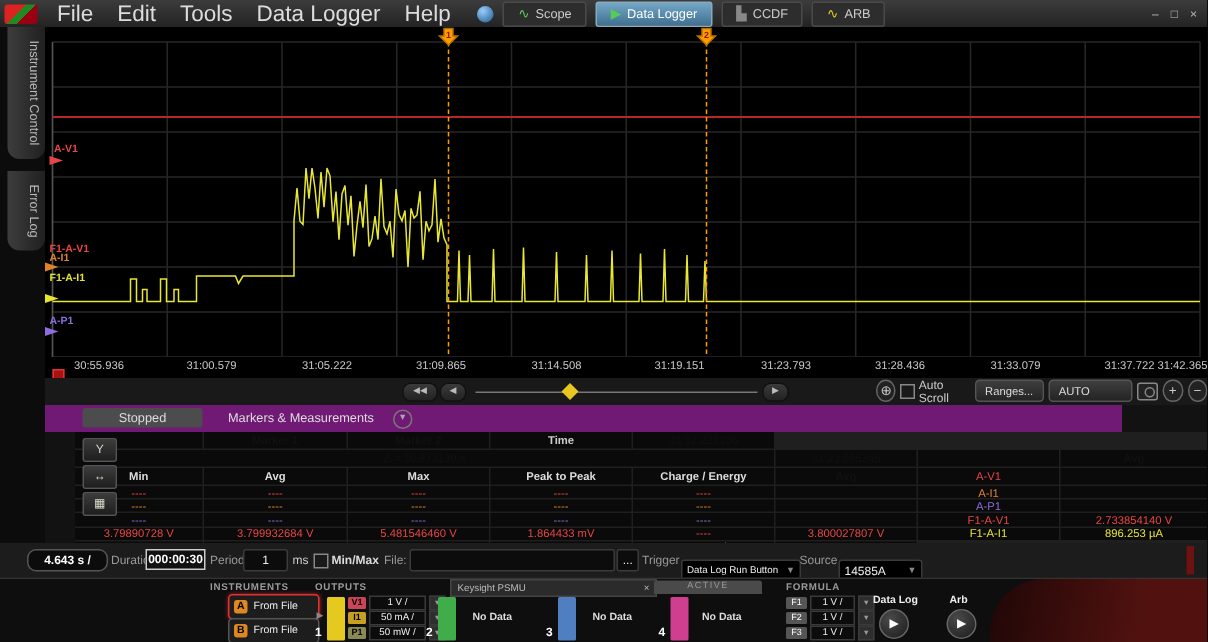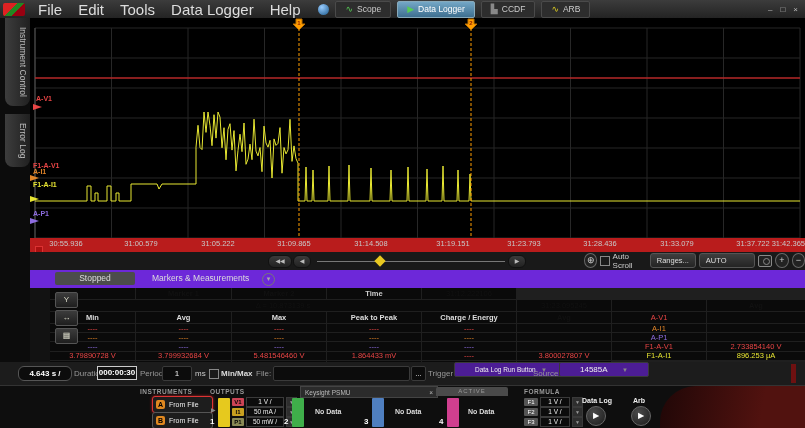--- a/index.html
+++ b/index.html
@@ -20,39 +20,39 @@
     background:radial-gradient(circle at 35% 30%,#9cf,#1c5a8c);}
   .win-btns{margin-left:auto;display:flex;gap:8px;padding-right:7px;color:#bbb;font-size:8px;}
   
   .sidebar{position:absolute;top:18px;left:0;width:30px;height:344px;background:#0c0c0c;z-index:20;}
   .side-tab{writing-mode:vertical-rl;display:block;width:21px;margin:0 4px 8px 5px;padding:9px 2px;
     text-align:center;background:linear-gradient(90deg,#3d3d3d,#202020);color:#bbb;font-size:8.5px;
     border-radius:0 0 8px 8px;}
   
   .chart{position:absolute;left:30px;top:18px;width:775px;height:220px;background:#000;}
   .chart svg{position:absolute;left:0;top:0;}
-  .xticks{position:absolute;left:30px;top:238px;width:775px;height:14px;background:#b91c1c;overflow:hidden;}
+  .xticks{position:absolute;left:30px;top:238px;width:775px;height:14px;background:#000000;overflow:hidden;}
   .xtick{position:absolute;top:1px;width:60px;text-align:center;font-size:7.5px;color:#c8c8c8;}
   .tick-flag{position:absolute;width:6px;height:5px;background:#a11;border:1px solid #d33;top:8px;}
   
   .scrollrow{position:absolute;left:0px;top:252px;width:805px;height:18px;background:#191919;}
   .sbtn{position:absolute;top:3px;height:11px;border-radius:6px;background:linear-gradient(#3a3a3a,#222);
     border:1px solid #111;color:#bbb;font-size:6px;text-align:center;line-height:11px;}
   .track{position:absolute;top:9px;height:1px;background:#777;}
   .thumb{position:absolute;top:5px;width:8px;height:8px;background:#e8c820;transform:rotate(45deg);}
   .ctrl{position:absolute;top:2px;height:13px;display:flex;align-items:center;gap:3px;color:#ccc;font-size:8px;}
   .pill{background:linear-gradient(#3e3e3e,#242424);border:1px solid #555;border-radius:3px;
     padding:0 6px;height:13px;line-height:13px;color:#ddd;font-size:7.5px;}
   .roundic{width:13px;height:13px;border-radius:50%;border:1px solid #666;background:#222;
     color:#ccc;text-align:center;line-height:12px;font-size:9px;}
   .cam{width:14px;height:10px;border:1px solid #888;border-radius:2px;position:relative;background:#222;}
   .cam:after{content:"";position:absolute;left:4px;top:2px;width:5px;height:5px;border:1px solid #888;border-radius:50%;}
   .chk{width:8px;height:8px;border:1px solid #888;background:#1a1a1a;display:inline-block;}
   
-  .tabrow{position:absolute;left:0;top:270px;width:805px;height:18px;background:#6d28d9;}
+  .tabrow{position:absolute;left:0;top:270px;width:748px;height:18px;background:#701a75;}
   .stopped{position:absolute;left:55px;top:2px;width:80px;height:13px;background:#4c4c4c;
     border-radius:2px;color:#ddd;text-align:center;line-height:13px;font-size:8.5px;}
   .mtab{position:absolute;left:152px;top:3px;color:#ddd;font-size:8.5px;}
   .mtab-circle{position:absolute;left:262px;top:3px;width:11px;height:11px;border-radius:50%;
     border:1px solid #777;color:#aaa;font-size:7px;text-align:center;line-height:9px;}
   
   .tool-strip{position:absolute;left:55px;top:292px;width:21px;z-index:6;}
   .tool-btn{width:21px;height:14px;margin-bottom:2px;background:linear-gradient(#3c3c3c,#1e1e1e);
     border:1px solid #555;border-radius:2px;color:#ddc;font-size:8px;text-align:center;line-height:13px;}
   .mtable{position:absolute;left:50px;top:288px;width:755px;display:grid;
@@ -70,22 +70,22 @@
   .c-red{color:#e84545;} .c-org{color:#e08428;} .c-pur{color:#8d6ce0;} .c-yel{color:#e6e432;}
   
   .controls{position:absolute;left:0;top:362px;width:805px;height:23px;background:#1c1c1c;font-size:8px;}
   .controls .lab{position:absolute;top:7px;color:#999;}
   .fld{position:absolute;top:4px;height:13px;background:#0c0c0c;border:1px solid #3a3a3a;
     color:#eee;text-align:center;line-height:13px;border-radius:2px;}
   .tb-box{position:absolute;left:18px;top:4px;width:52px;height:13px;background:#0c0c0c;border:1px solid #555;
     border-radius:6px;color:#fff;font-weight:bold;text-align:center;line-height:13px;}
   .dur-box{position:absolute;left:97px;top:4px;width:38px;height:12px;border:1px solid #ccc;background:#111;
     color:#fff;font-weight:bold;text-align:center;line-height:12px;}
-  .dd{position:absolute;top:0;height:13px;background:#4c1d95;border:1px solid #3a3a3a;border-radius:2px;
-    color:#eee;display:flex;align-items:center;justify-content:space-between;padding:0 20px;}
+  .dd{position:absolute;top:11px;height:13px;background:#000000;border:1px solid #3a3a3a;border-radius:2px;
+    color:#eee;display:flex;align-items:center;justify-content:space-between;padding:0 3px;}
   .dd .ar{color:#888;font-size:6px;}
   .redstrip{position:absolute;left:791px;top:2px;width:5px;height:19px;background:#6e1111;}
   
   .panel{position:absolute;left:0;top:385px;width:805px;height:43px;background:#0e0e0e;border-top:1px solid #333;}
   .phead{position:absolute;top:2px;font-size:6.5px;font-weight:bold;color:#999;letter-spacing:.5px;}
   .ptab{position:absolute;left:300px;top:0;width:128px;height:10px;background:#2b2b2b;border:1px solid #444;
     display:flex;align-items:center;justify-content:space-between;padding:0 4px;font-size:6.5px;color:#bbb;}
   .ptab-active{position:absolute;left:436px;top:1px;width:72px;height:9px;background:#4a4a4a;border-radius:2px 2px 0 0;
     color:#999;font-size:6px;text-align:center;line-height:9px;letter-spacing:1px;}
   .ff-btn{position:absolute;left:152px;width:56px;height:15px;background:#1d1d1d;border:1px solid #555;

